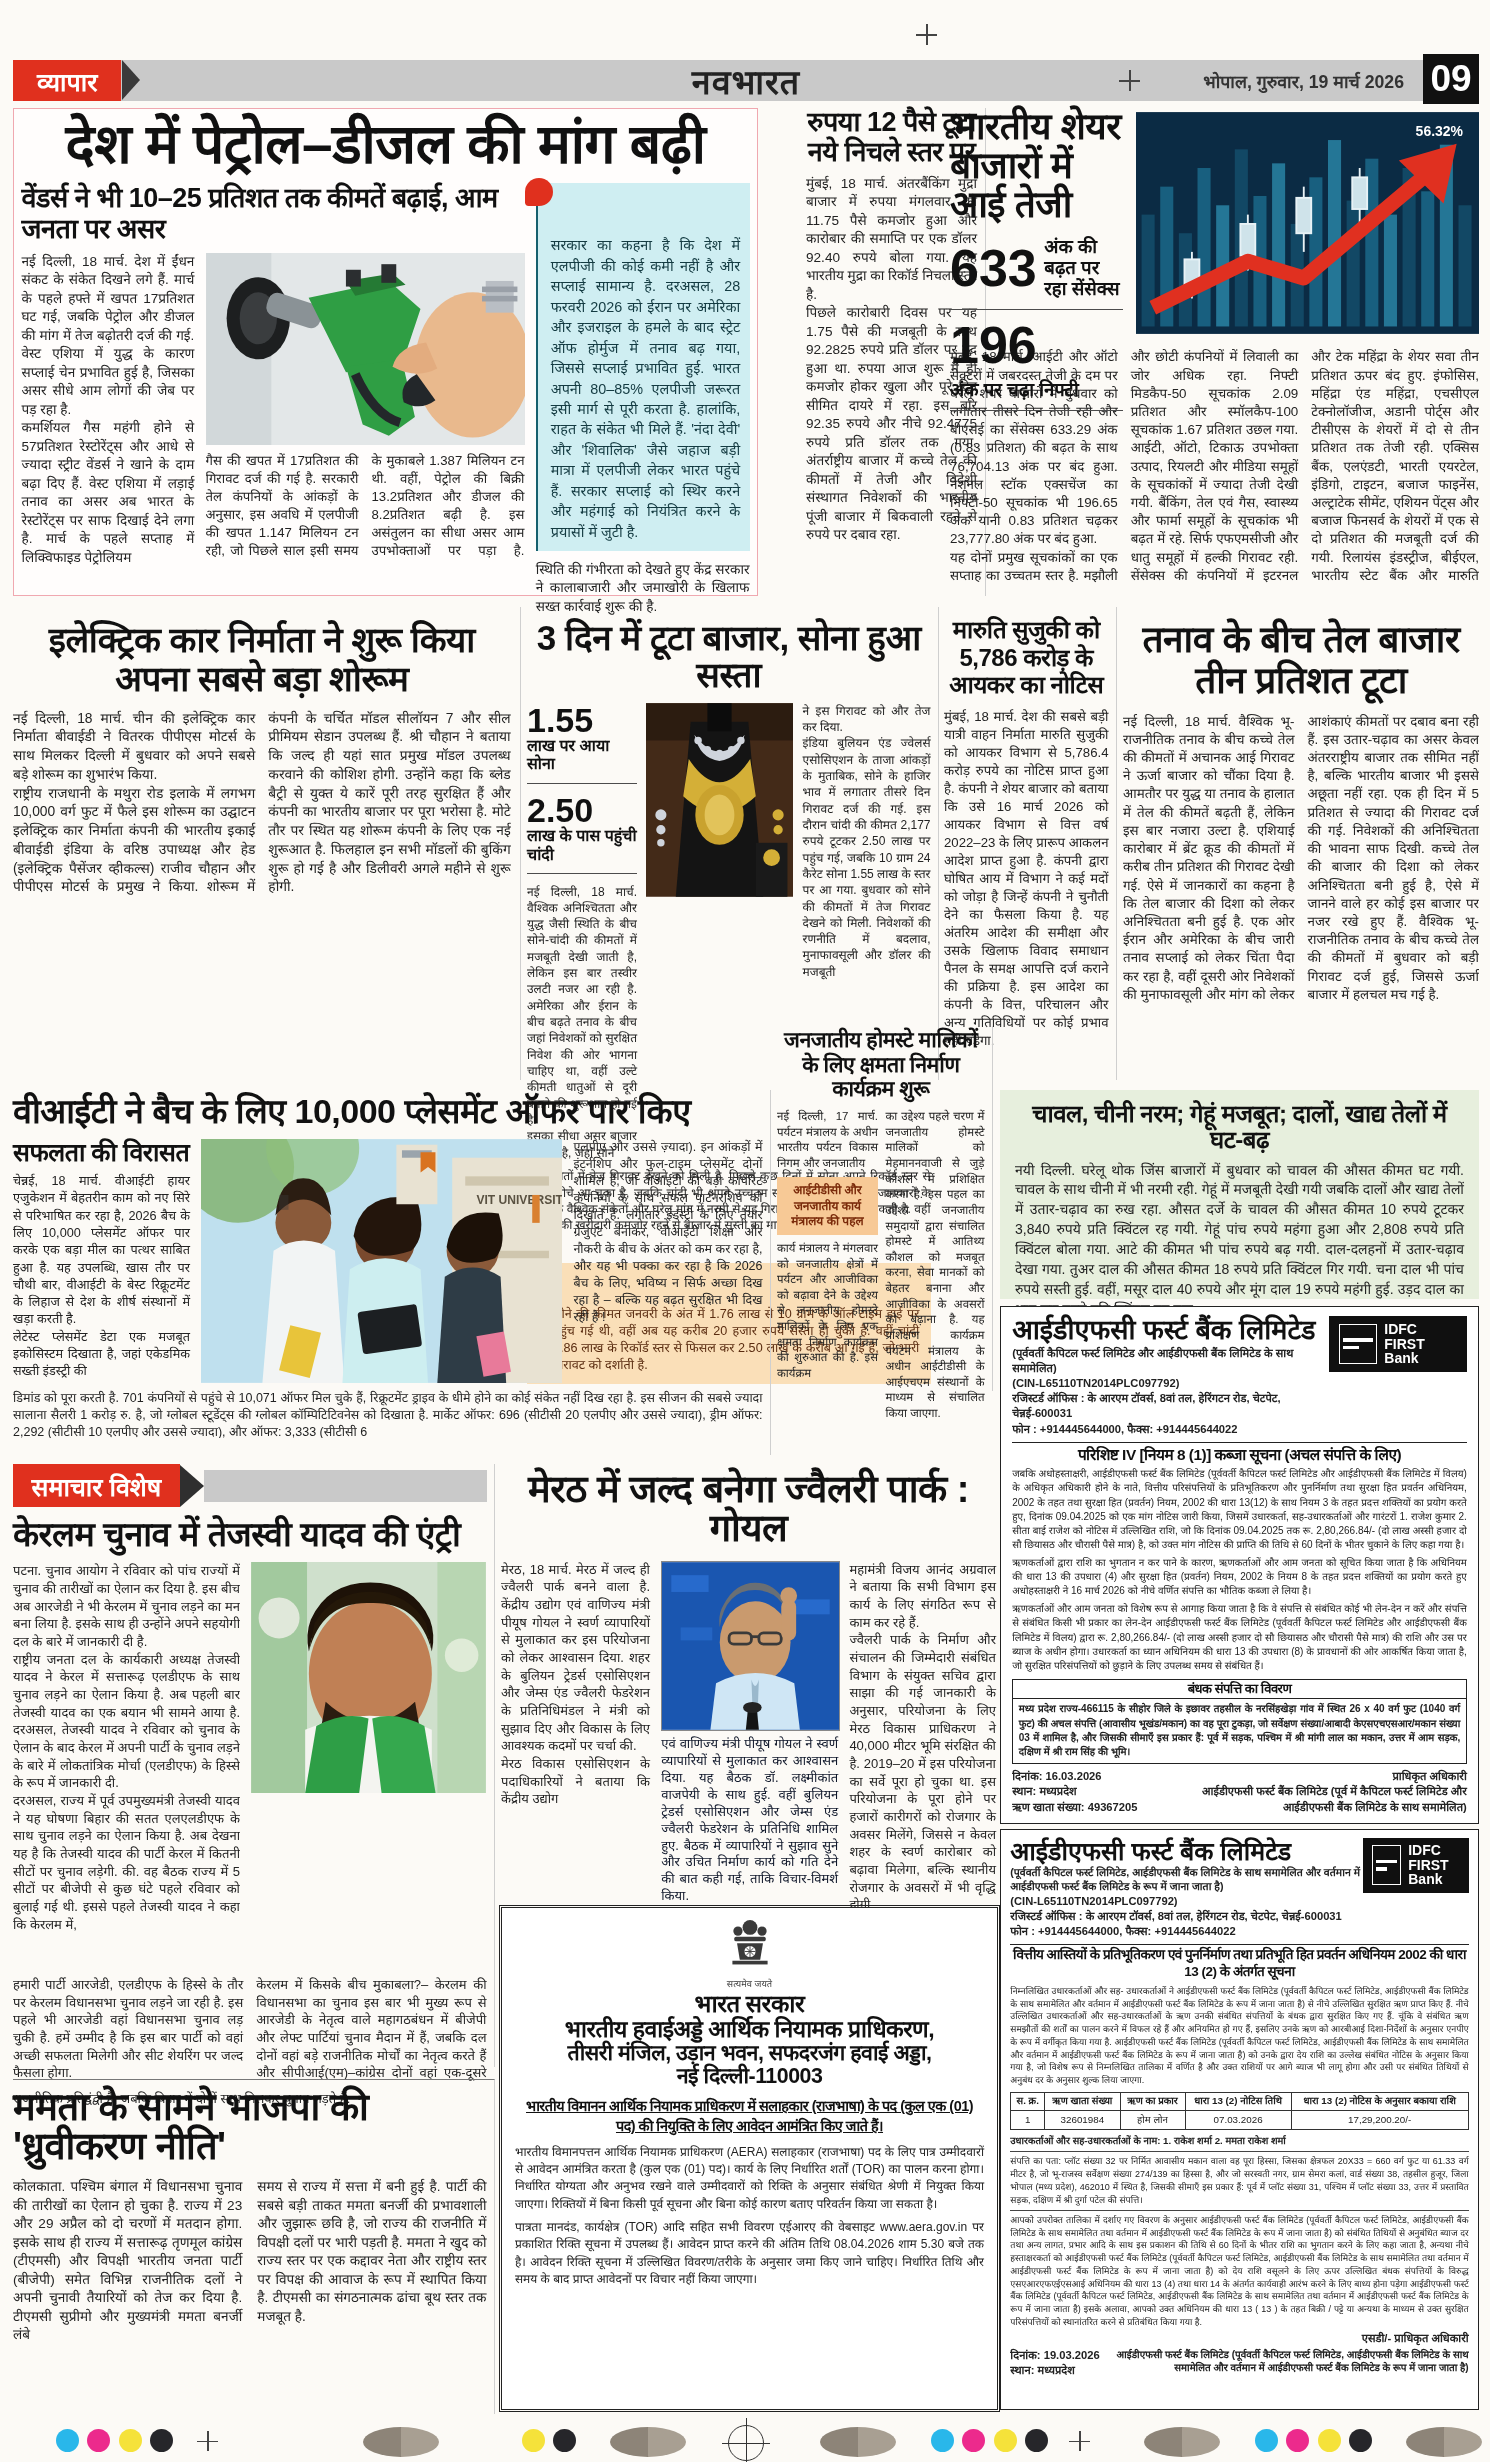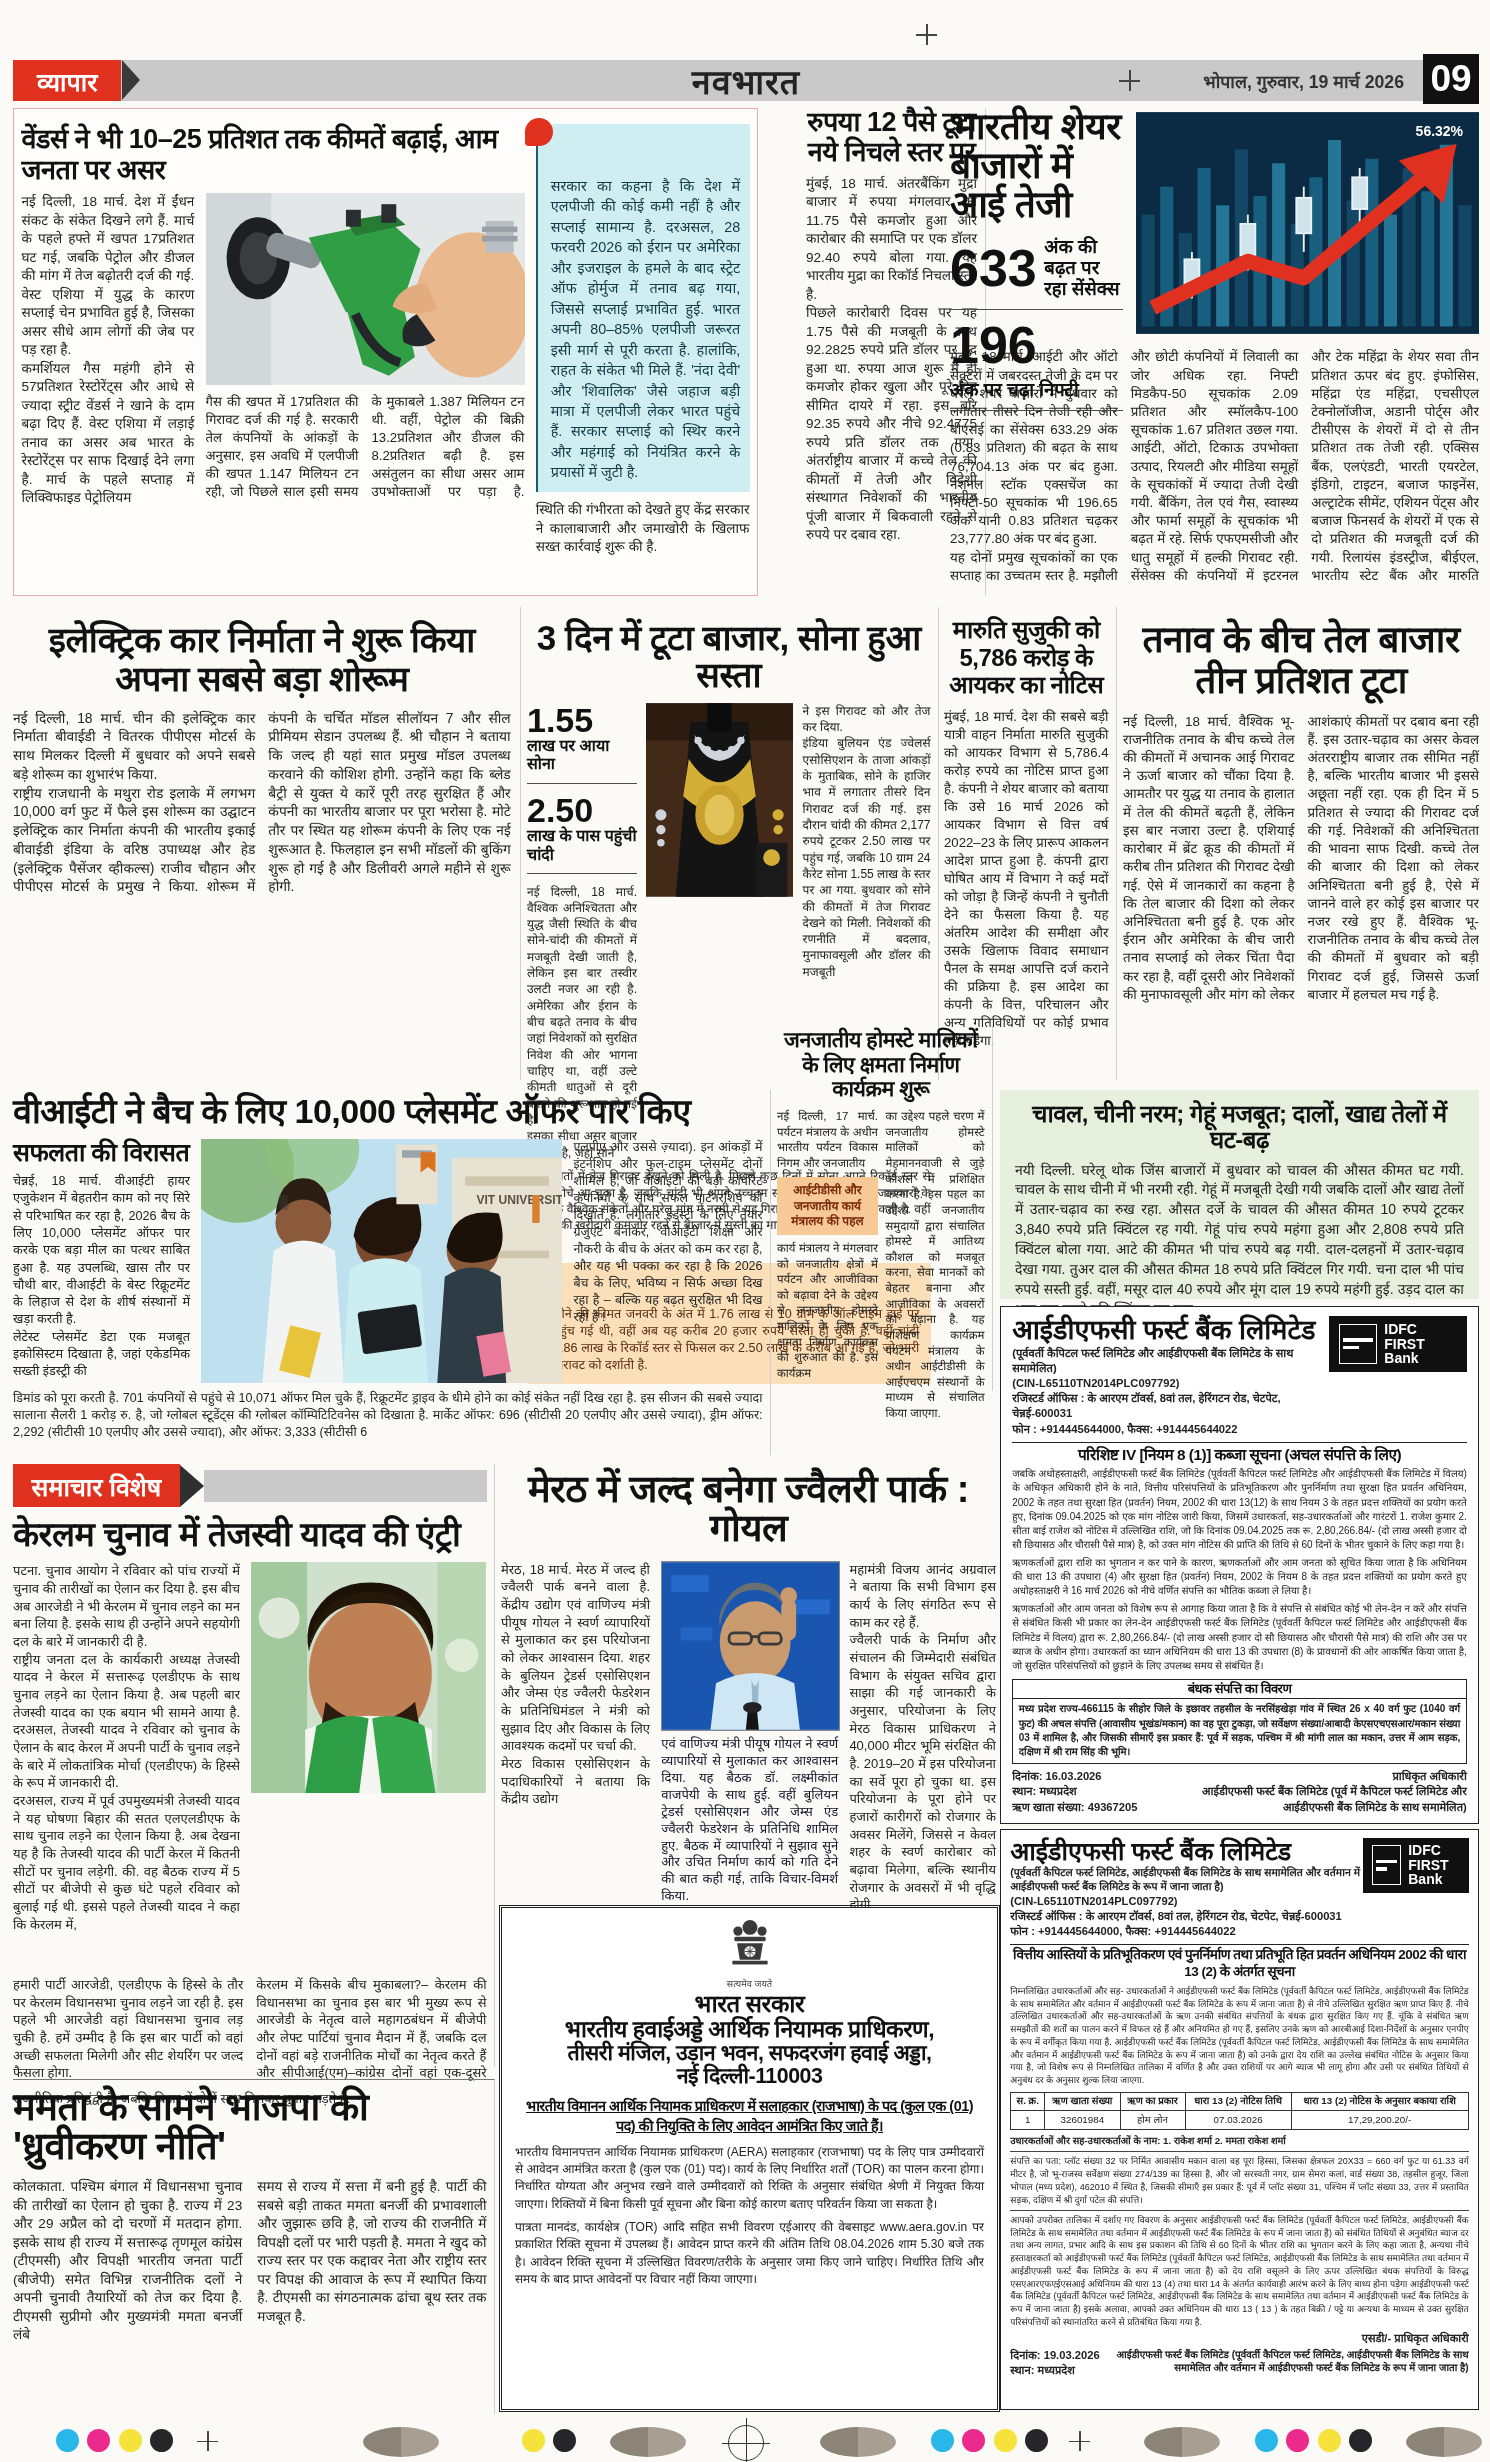--- a/index.html
+++ b/index.html
@@ -71,20 +71,21 @@
     <div class="redtab">
       <span>व्यापार</span>
     </div>
     <div class="masthead">नवभारत</div>
     <div class="plus" style="left:1106px;top:10.2px;"></div>
     <div class="dateline">भोपाल, गुरुवार, 19 मार्च 2026</div>
   </div>
   <div class="abs pageno" style="left:1423px;top:54px;width:56px;height:50px;">09</div>
 
   <div class="block" style="left:13px;top:108px;width:745px;height:488px;border:1.9px solid #f0a8b0;background:#fffdfc;box-sizing:border-box;padding:5.6px 7.5px;">
+    <div class="hl" style="font-size:55px;text-align:center;">देश में पेट्रोल–डीजल की मांग बढ़ी</div>
     <div style="display:flex;gap:11.2px;margin-top:9.3px;">
       <div style="width:503px;">
         <div class="hl" style="font-size:27px;line-height:1.15;margin-bottom:7.5px;">वेंडर्स ने भी 10–25 प्रतिशत तक कीमतें बढ़ाई, आम जनता पर असर</div>
         <div style="display:flex;gap:11.2px;">
           <div class="body" style="width:173px;font-size:13.6px;">नई दिल्ली, 18 मार्च.  देश में ईंधन संकट के संकेत दिखने लगे हैं. मार्च के पहले हफ्ते में खपत 17प्रतिशत घट गई, जबकि पेट्रोल और डीजल की मांग में तेज बढ़ोतरी दर्ज की गई. वेस्ट एशिया में युद्ध के कारण सप्लाई चेन प्रभावित हुई है, जिसका असर सीधे आम लोगों की जेब पर पड़ रहा है.
 कमर्शियल गैस महंगी होने से 57प्रतिशत रेस्टोरेंट्स और आधे से ज्यादा स्ट्रीट वेंडर्स ने खाने के दाम बढ़ा दिए हैं. वेस्ट एशिया में लड़ाई तनाव का असर अब भारत के रेस्टोरेंट्स पर साफ दिखाई देने लगा है. मार्च के पहले सप्ताह में लिक्विफाइड पेट्रोलियम</div>
           <div style="width:319px;">
             <svg width="319" height="192" viewBox="0 0 342 206" style="display:block;background:#dfe3e4;">
               <rect width="342" height="206" fill="#e3e7e8"></rect>
               <rect x="0" y="0" width="70" height="206" fill="#d2d8da"></rect>

